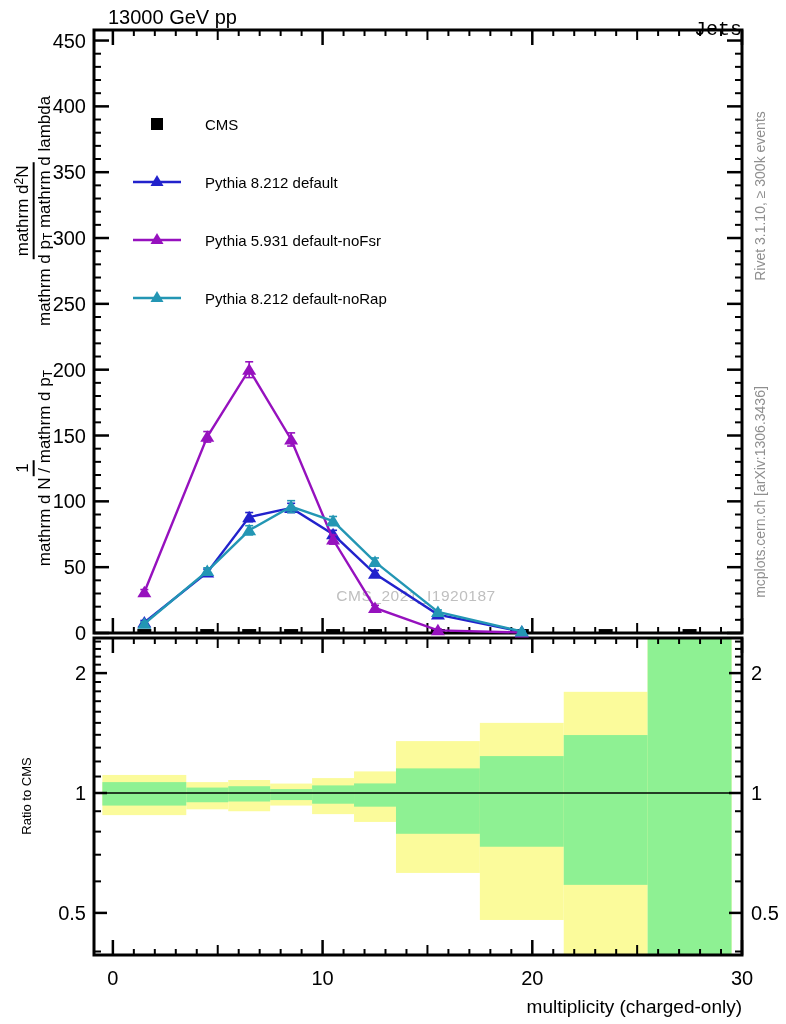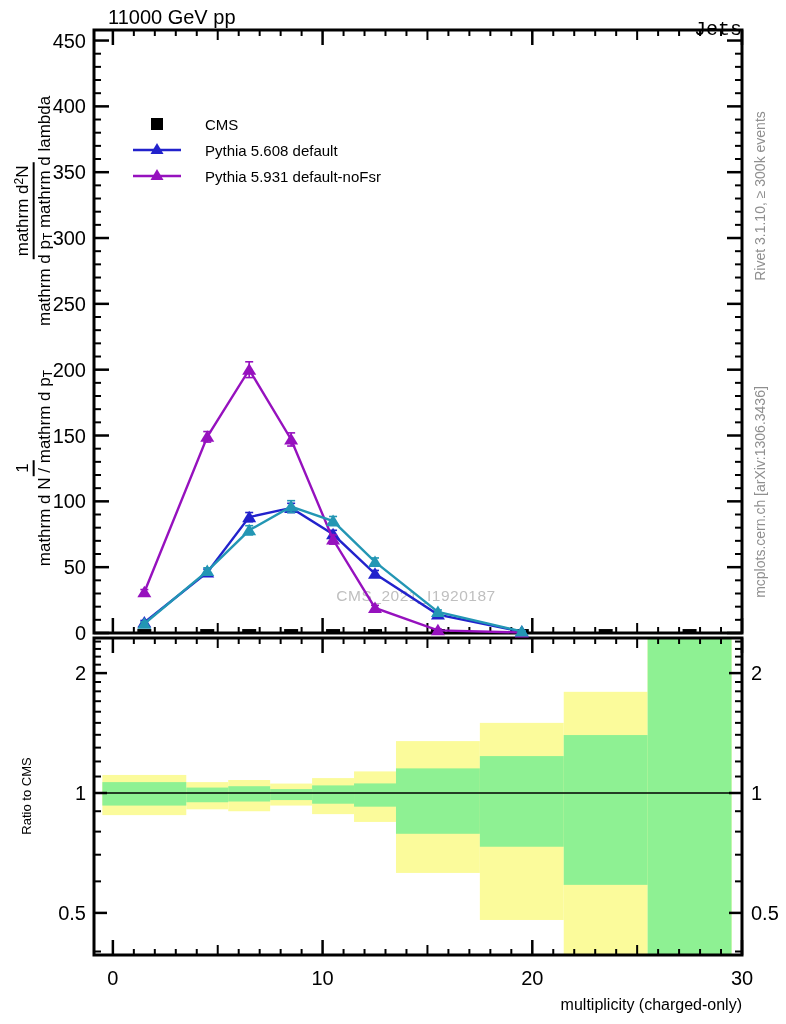--- a/index.html
+++ b/index.html
@@ -3,29 +3,29 @@
 <meta charset="utf-8">
 <style>
   html,body{margin:0;padding:0;background:#fff;}
   .page{position:relative;width:786px;height:1024px;background:#fff;overflow:hidden;
         font-family:"Liberation Sans",sans-serif;color:#000;}
   .abs{position:absolute;}
   .hdr{font-size:20px;white-space:nowrap;}
   .title{font-size:19px;white-space:nowrap;transform:translateX(-50%);}
   .title .tsup{font-size:13px;vertical-align:30%;}
   .title-small{font-size:16px;}
-  .legend{display:flex;flex-direction:column;}
+  .legend{display:flex;flex-direction:column;gap:32px;}
   .legend-row{display:flex;align-items:center;height:26px;}
   .legend-row .lbl{margin-left:24px;font-size:15px;white-space:nowrap;}
   .rot{transform:translate(-50%,-50%) rotate(-90deg);white-space:nowrap;}
   .side-note{font-size:14px;color:#8f8f8f;}
   .ratio-ylab{font-size:13px;}
   .watermark{transform:translate(-50%,-50%);font-size:15.5px;color:#bfbfbf;
              letter-spacing:.5px;white-space:nowrap;}
-  .xlabel{font-size:16px;white-space:nowrap;}
+  .xlabel{font-size:19px;white-space:nowrap;}
   .ylabel-main{display:flex;flex-direction:row;align-items:center;gap:38px;
                font-size:17px;}
   .frac{display:inline-flex;flex-direction:column;align-items:center;line-height:1.15;}
   .frac .num{border-bottom:2px solid #000;padding:0 3px;}
   .frac .den{padding:0 3px;}
   .frac sub{font-size:70%;vertical-align:-18%;}
   .frac sup{font-size:70%;vertical-align:35%;}
   svg text{font-family:"Liberation Sans",sans-serif;fill:#000;}
 </style>
 </head>
@@ -465,44 +465,51 @@
         <line x1="433.9223300970874" y1="609.9596069868995" x2="441.9223300970874" y2="609.9596069868995" stroke="#2396b4" stroke-width="1.6"></line>
         <line x1="433.9223300970874" y1="613.9093886462882" x2="441.9223300970874" y2="613.9093886462882" stroke="#2396b4" stroke-width="1.6"></line>
         <path d="M 437.9223300970874 605.4344978165939 L 430.9223300970874 616.9344978165939 L 444.9223300970874 616.9344978165939 Z" fill="#2396b4"></path>
         <line x1="521.8058252427185" y1="630.7617903930131" x2="521.8058252427185" y2="632.0783842794759" stroke="#2396b4" stroke-width="1.6"></line>
         <line x1="517.8058252427185" y1="630.7617903930131" x2="525.8058252427185" y2="630.7617903930131" stroke="#2396b4" stroke-width="1.6"></line>
         <line x1="517.8058252427185" y1="632.0783842794759" x2="525.8058252427185" y2="632.0783842794759" stroke="#2396b4" stroke-width="1.6"></line>
         <path d="M 521.8058252427185 624.9200873362446 L 514.8058252427185 636.4200873362446 L 528.8058252427185 636.4200873362446 Z" fill="#2396b4"></path>
       </g>
     </svg>
 
-  <div class="abs hdr" style="left:108px;top:6px;">11000 GeV pp</div>
+  <div class="abs hdr" style="left:108px;top:6px;">13000 GeV pp</div>
   <div class="abs hdr" style="right:44px;top:18px;font-family:Liberation Mono, monospace;">Jets</div>
 
 
   <div class="abs legend" style="left:133px;top:111px;" id="legend">
       <div class="legend-row">
         <svg width="48" height="18">
           <rect x="18" y="3" width="12" height="12" fill="#000000"></rect>
         </svg>
         <span class="lbl">CMS</span>
       </div>
       <div class="legend-row">
         <svg width="48" height="18">
           <line x1="0" y1="9" x2="48" y2="9" stroke="#2222cc" stroke-width="2.4"></line>
           <path d="M 24 2 L 17.5 13 L 30.5 13 Z" fill="#2222cc"></path>
         </svg>
-        <span class="lbl">Pythia 5.608 default</span>
+        <span class="lbl">Pythia 8.212 default</span>
       </div>
       <div class="legend-row">
         <svg width="48" height="18">
           <line x1="0" y1="9" x2="48" y2="9" stroke="#9611be" stroke-width="2.4"></line>
           <path d="M 24 2 L 17.5 13 L 30.5 13 Z" fill="#9611be"></path>
         </svg>
         <span class="lbl">Pythia 5.931 default-noFsr</span>
+      </div>
+      <div class="legend-row">
+        <svg width="48" height="18">
+          <line x1="0" y1="9" x2="48" y2="9" stroke="#2396b4" stroke-width="2.4"></line>
+          <path d="M 24 2 L 17.5 13 L 30.5 13 Z" fill="#2396b4"></path>
+        </svg>
+        <span class="lbl">Pythia 8.212 default-noRap</span>
       </div>
     </div>
 
   <div class="abs rot" style="left:34px;top:331px;">
     <div class="ylabel-main">
       <span class="frac">
         <span class="num">1</span>
         <span class="den"><span>mathrm d N / mathrm d p</span><sub>T</sub></span>
       </span>
       <span class="frac">

